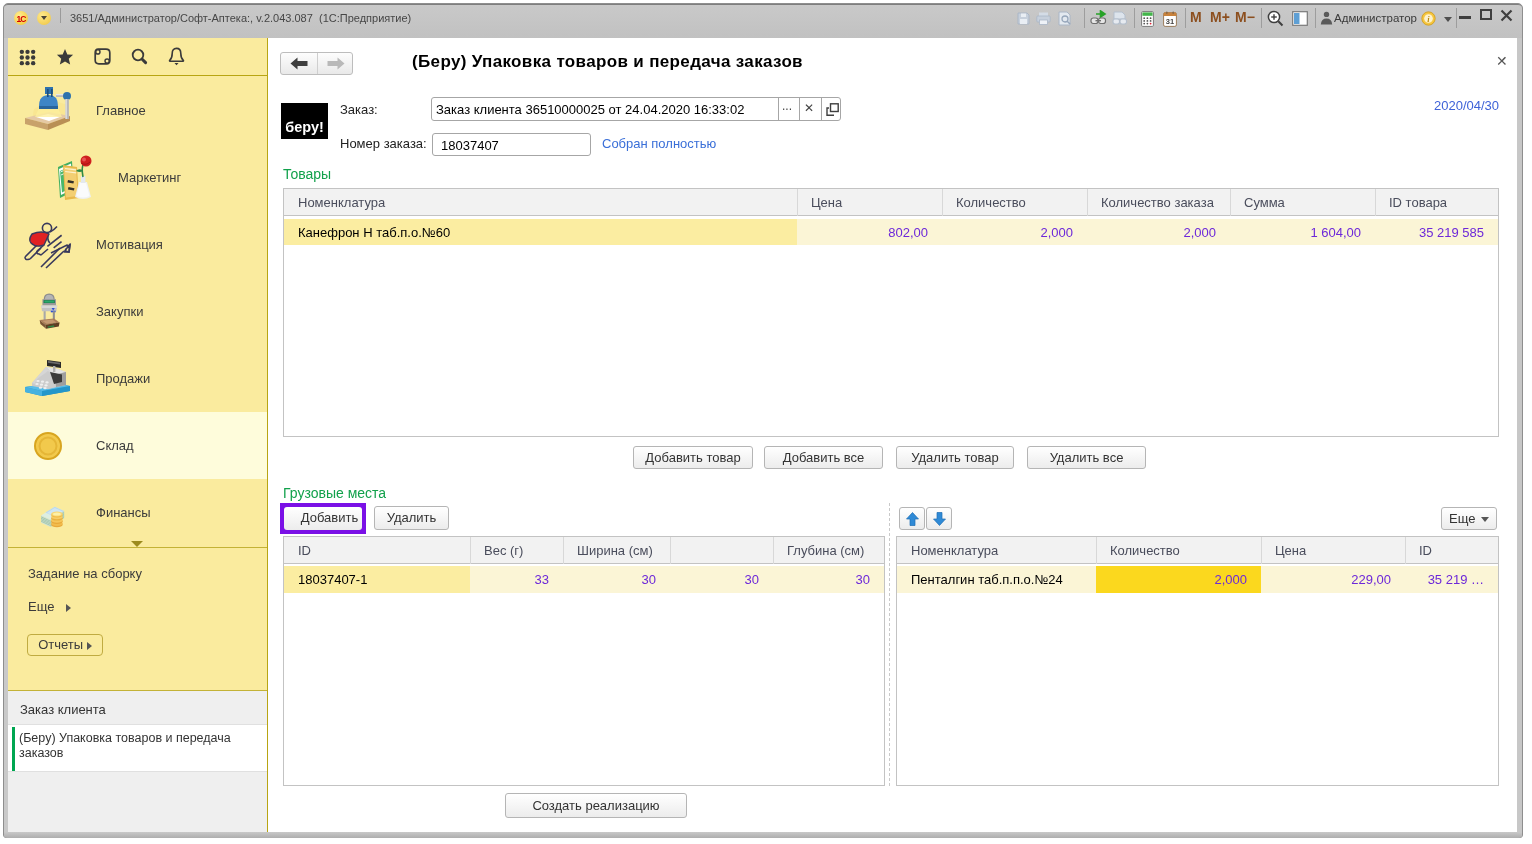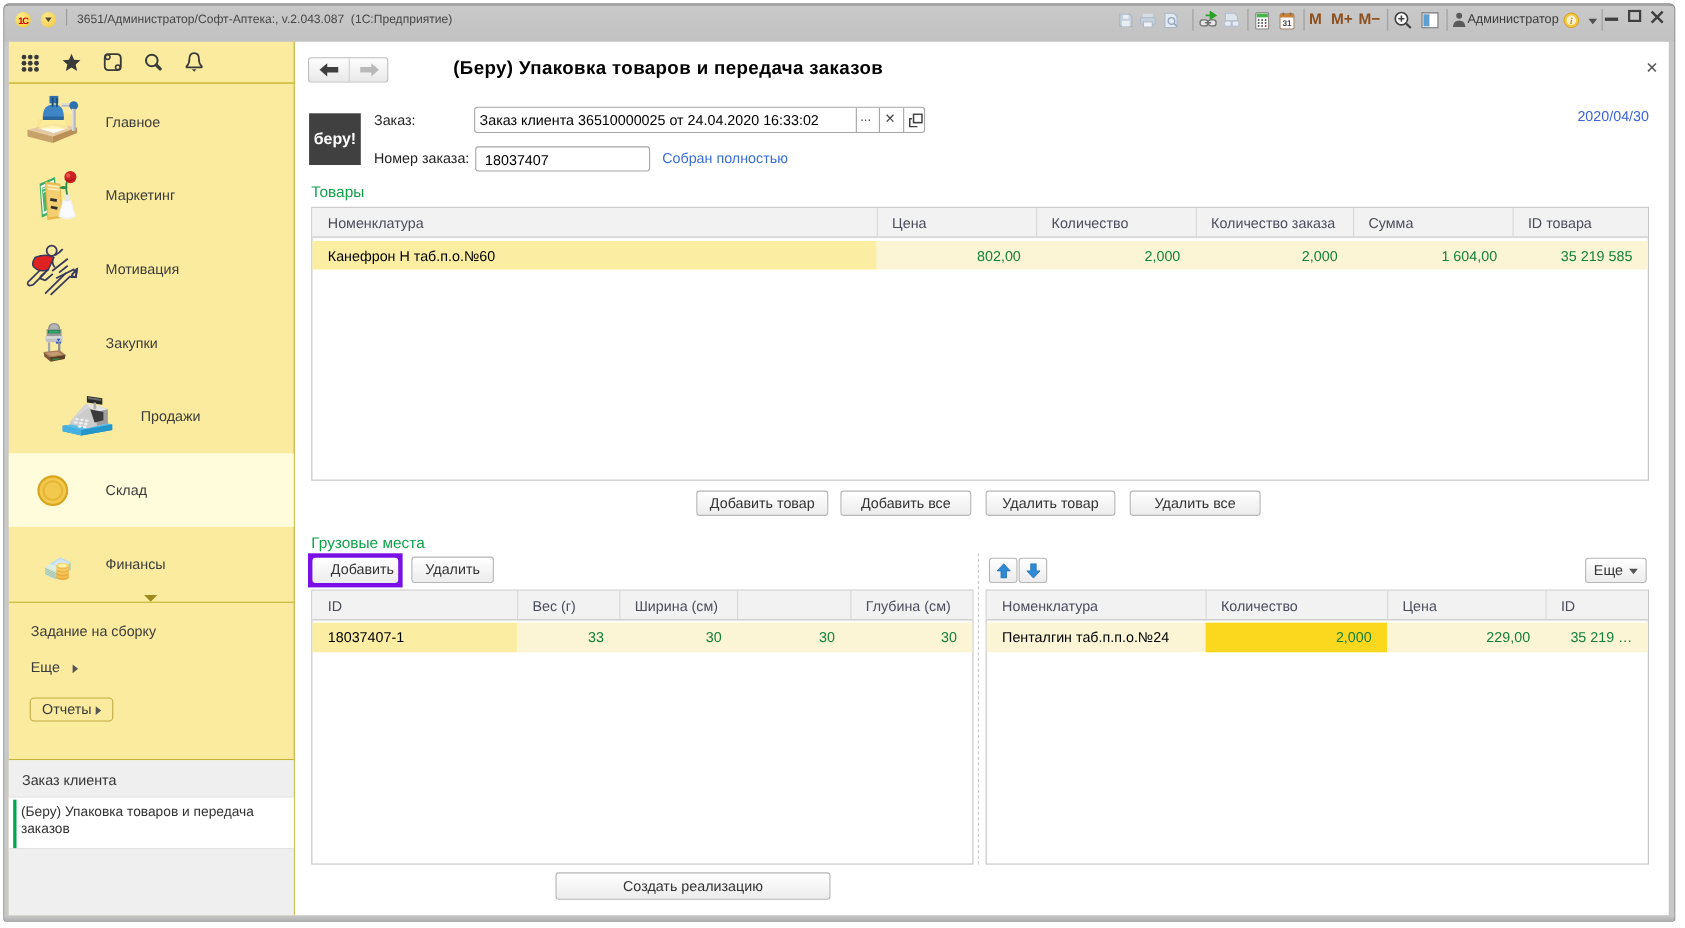--- a/index.html
+++ b/index.html
@@ -6,21 +6,21 @@
   html,body { width:1532px; height:844px; background:#fff; font-family:"Liberation Sans", sans-serif; overflow:hidden; }
   .abs { position:absolute; }
   .btn { position:absolute; background:linear-gradient(#ffffff,#ececec); border:1px solid #b5b5b5; border-radius:3px; color:#333; font-size:13px; text-align:center; }
   .mi { left:0; width:259px; height:67px; }
   .mi.sel { background:#fefcdb; }
   .mic { position:absolute; left:16px; top:10px; width:48px; height:48px; }
   .mil { position:absolute; left:88px; top:26px; font-size:13px; color:#3b3b3b; }
   .hlbl { position:absolute; top:6px; font-size:13px; color:#4a4d5c; }
   .vsep { position:absolute; top:0; width:1px; height:27px; background:#d8d8d8; }
   .cl { position:absolute; font-size:13px; color:#000; }
-  .cr { position:absolute; font-size:13px; color:#15803d; text-align:right; }
+  .cr { position:absolute; font-size:13px; color:#6d28d9; text-align:right; }
 </style>
 </head>
 <body>
 
 <div class="abs" id="winframe" style="left:3px;top:3px;width:1520px;height:835px;border:1px solid #8e8e8e;border-radius:5px 5px 3px 3px;background:#cdcdcd;"></div>
 
 <div class="abs" id="titlebar" style="left:4px;top:4px;width:1518px;height:34px;background:linear-gradient(#c9c9c9,#c1c1c1);border-radius:4px 4px 0 0;border-top:1px solid #7e7e7e;">
 
   <div class="abs" style="left:10px;top:6px;width:14px;height:14px;border-radius:50%;background:radial-gradient(circle at 38% 32%,#ffee90,#f2c32a);"></div>
   <div class="abs" style="left:12.5px;top:9px;font-size:8.5px;font-weight:bold;color:#d40000;letter-spacing:-1px;">1С</div>
@@ -181,21 +181,21 @@
         <rect x="32" y="7" width="10" height="3" fill="#b9b9b9"></rect>
         <rect x="32" y="7" width="10" height="1.2" fill="#e8e8e8"></rect>
         <circle cx="43" cy="9" r="4" fill="#2e72ad"></circle>
         <rect x="41.5" y="12" width="3.4" height="20" fill="#b9b9b9"></rect>
         <rect x="41.5" y="12" width="1.3" height="20" fill="#e2e2e2"></rect>
       </svg>
     </div>
         <div class="mil">Главное</div>
       </div>
 
-    <div class="abs mi" style="top:67px;">
+    <div class="abs mi" style="top:67px;margin-left:22px;">
         <div class="mic">
       <svg width="48" height="48" viewBox="0 0 48 48">
         <path d="M12 13 L26 7 L28 37 L14 44 Z" fill="#3fae62"></path>
         <path d="M13 15 L25 9.5 L26.8 35 L15 41 Z" fill="#ffffff"></path>
         <path d="M14 17 L25 12 L26.5 33 L16 38.5 Z" fill="#49b86c"></path>
         <path d="M14.5 18 l10.5 -4.8 M15 21 l10.6 -4.8" stroke="#e8f5ec" stroke-width="1"></path>
         <path d="M17 11 L31 13 L33 44 L19 46 Z" fill="#e8b84b"></path>
         <path d="M18 13 L30 14.5 L31.8 42 L20 43.5 Z" fill="#f3cf72"></path>
         <path d="M19 14.5 l11 1.4 M19.2 17.5 l11 1.4" stroke="#fdf2cd" stroke-width="1.2"></path>
         <path d="M22 26 l6 1.2 l-0.6 2.4 l-6 -1.2 Z M22.5 33 l6 1.2 l-0.6 2.4 l-6 -1.2 Z" fill="#33302a"></path>
@@ -252,21 +252,21 @@
         <path d="M15 36 L28 34.5 L33 38 L21 39.8 Z" fill="#c49a72"></path>
         <path d="M12 35 L19 41 L20 46 L13 40 Z" fill="#7c5636"></path>
         <path d="M19 41 L37 38 L36 43 L20 46 Z" fill="#5f3f24"></path>
         <path d="M22 43 l8 -1.3 l0.3 1.6 l-8 1.3 Z" fill="#2f8a46"></path>
       </g>
           </svg>
     </div>
         <div class="mil">Закупки</div>
       </div>
 
-    <div class="abs mi" style="top:268px;margin-left:32px;">
+    <div class="abs mi" style="top:268px;">
         <div class="mic">
       <svg width="48" height="48" viewBox="0 0 48 48">
         <path d="M1 32 L30 28 L46 31 L46 36 L18 41 L1 37 Z" fill="#1f8fc4"></path>
         <path d="M1 32 L18 36 L18 41 L1 37 Z" fill="#45b1e0"></path>
         <path d="M18 36 L46 31 L46 36 L18 41 Z" fill="#2396ca"></path>
         <path d="M1 32 L30 28 L46 31 L18 36 Z" fill="#57bce8"></path>
         <path d="M8 28 L22 12 L34 14 L42 17 L42 30 L24 34 L8 31 Z" fill="#c9c9c9"></path>
         <path d="M22 12 L34 14 L42 17 L30 20 Z" fill="#e4e4e4"></path>
         <path d="M30 20 L42 17 L42 30 L32 32 Z" fill="#9e9e9e"></path>
         <path d="M8 28 L22 12 L30 20 L24 34 Z" fill="#d6d6d6"></path>
@@ -353,21 +353,21 @@
     <svg class="abs" style="left:8px;top:3px;" width="20" height="15" viewBox="0 0 20 15">
         <path d="M1.5 7.5 L8.5 1.5 V5 H18.5 V10 H8.5 V13.5 Z" fill="#3f3f3f"></path>
       </svg>
     <svg class="abs" style="left:45px;top:3px;" width="20" height="15" viewBox="0 0 20 15">
         <path d="M18.5 7.5 L11.5 1.5 V5 H1.5 V10 H11.5 V13.5 Z" fill="#b9b9b9"></path>
       </svg>
   </div>
   <div class="abs" style="left:144px;top:14px;font-size:17px;font-weight:bold;color:#000;letter-spacing:0.35px;">(Беру) Упаковка товаров и передача заказов</div>
   <div class="abs" style="left:1228px;top:15px;font-size:14px;color:#565656;">✕</div>
 
-  <div class="abs" style="left:13px;top:65px;width:47px;height:47px;background:#404040;">
+  <div class="abs" style="left:13px;top:65px;width:47px;height:36px;background:#000000;">
     <div class="abs" style="left:0;top:16px;width:47px;text-align:center;font-size:14.5px;font-weight:bold;color:#fff;">беру!</div>
   </div>
   <div class="abs" style="left:72px;top:64px;font-size:13px;color:#222;">Заказ:</div>
   <div class="abs" style="left:163px;top:59px;width:410px;height:24px;border:1px solid #a6a6a6;border-radius:3px;background:#fff;">
     <div class="abs" style="left:4px;top:4px;font-size:13px;color:#000;">Заказ клиента 36510000025 от 24.04.2020 16:33:02</div>
     <div class="abs" style="left:346px;top:0;width:1px;height:22px;background:#a6a6a6;"></div>
     <div class="abs" style="left:367px;top:0;width:1px;height:22px;background:#a6a6a6;"></div>
     <div class="abs" style="left:389px;top:0;width:1px;height:22px;background:#a6a6a6;"></div>
     <div class="abs" style="left:350px;top:1px;font-size:12px;color:#444;">...</div>
     <div class="abs" style="left:372px;top:3px;font-size:12px;color:#444;">✕</div>
@@ -460,14 +460,14 @@
     <div class="vsep" style="left:508px;"></div>
     <div class="abs" style="left:0;top:29px;width:199px;height:27px;background:#fbf5d6;"></div>
     <div class="abs" style="left:199px;top:29px;width:165px;height:27px;background:#fbd81e;"></div>
     <div class="abs" style="left:364px;top:29px;width:237px;height:27px;background:#fbf5d6;"></div>
     <div class="cl" style="left:14px;top:35px;">Пенталгин таб.п.п.о.№24</div>
     <div class="cr" style="left:199px;top:35px;width:151px;">2,000</div>
     <div class="cr" style="left:364px;top:35px;width:130px;">229,00</div>
     <div class="cr" style="left:508px;top:35px;width:79px;">35 219 …</div>
   </div>
 
-  <div class="btn" style="left:237px;top:755px;width:250px;height:25px;line-height:23px;">Создать реализацию</div>
+  <div class="btn" style="left:237px;top:755px;width:182px;height:25px;line-height:23px;">Создать реализацию</div>
 </div>
 
 </body></html>

